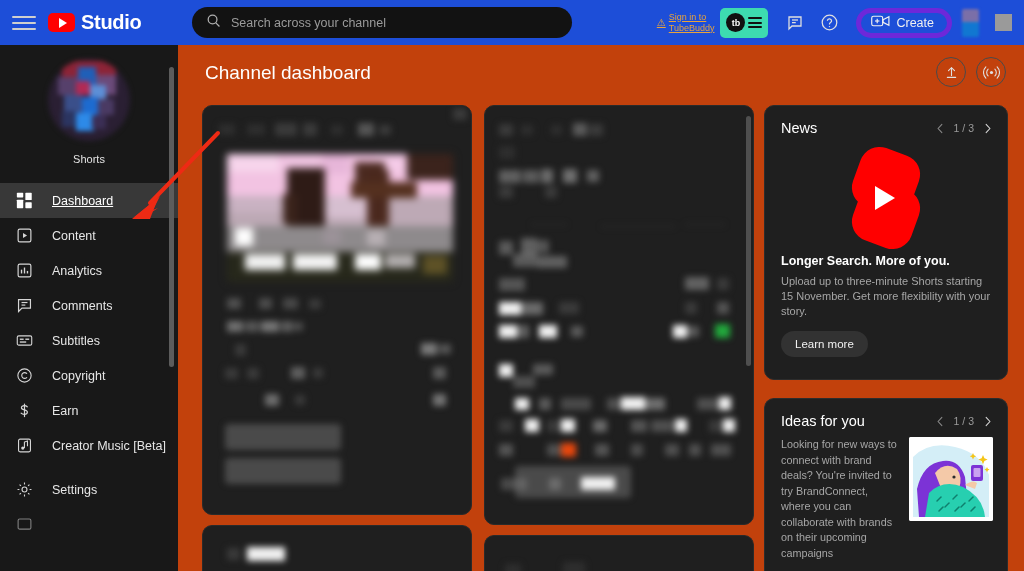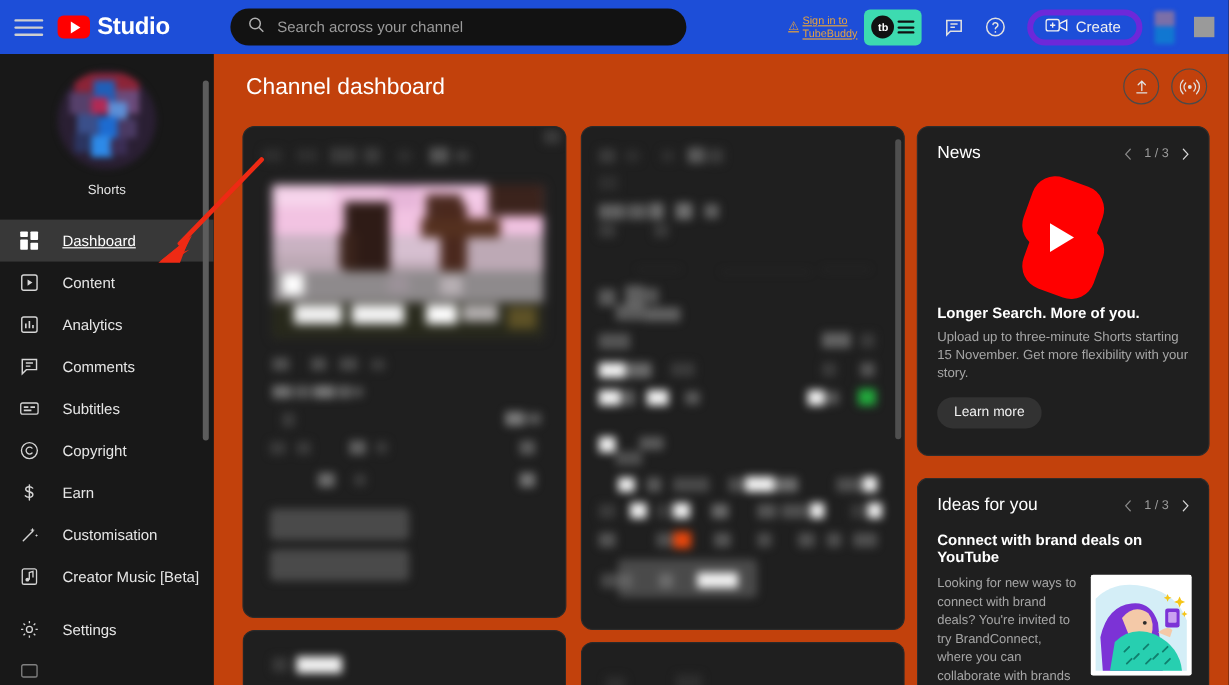--- a/index.html
+++ b/index.html
@@ -417,30 +417,20 @@
       <div class="nav-item">
         <span class="ic">
           <svg width="17" height="17" viewBox="0 0 20 20" fill="none" stroke="#d5d5d5" stroke-width="1.4" stroke-linecap="round">
             <path d="M13.2 5.6c-.9-1-2.1-1.3-3.4-1.3-2 0-3.4.9-3.4 2.4 0 3.4 7 1.6 7 5.2 0 1.7-1.6 2.7-3.7 2.7-1.5 0-2.8-.4-3.7-1.5"></path>
             <line x1="10" y1="2.4" x2="10" y2="17.2"></line>
           </svg>
         </span>
         <span class="lbl">Earn</span>
       </div>
 
-      <div class="nav-item">
-        <span class="ic">
-          <svg width="17" height="17" viewBox="0 0 20 20" fill="none" stroke="#d5d5d5" stroke-width="1.4" stroke-linecap="round">
-            <line x1="4" y1="16" x2="13.5" y2="6.5"></line>
-            <path d="M13 3.2l.7 1.7 1.7.7-1.7.7-.7 1.7-.7-1.7-1.7-.7 1.7-.7z" fill="#d5d5d5" stroke="none"></path>
-            <path d="M17 9.3l.45 1.1 1.1.45-1.1.45-.45 1.1-.45-1.1-1.1-.45 1.1-.45z" fill="#d5d5d5" stroke="none"></path>
-          </svg>
-        </span>
-        <span class="lbl">Customisation</span>
-      </div>
 
       <div class="nav-item">
         <span class="ic">
           <svg width="17" height="17" viewBox="0 0 20 20" fill="none" stroke="#d5d5d5" stroke-width="1.3">
             <rect x="3" y="2.5" width="14" height="15" rx="1.8"></rect>
             <circle cx="8" cy="13" r="1.9" fill="#d5d5d5" stroke="none"></circle>
             <path d="M9.9 13V6l3.6-1.2V11" stroke-width="1.3"></path>
           </svg>
         </span>
         <span class="lbl">Creator Music [Beta]</span>
@@ -699,21 +689,20 @@
           </span>
           <span>1 / 3</span>
           <span class="rp-arrow">
             <svg width="11" height="11" viewBox="0 0 16 16" fill="none" stroke="#d8d8d8" stroke-width="1.5" stroke-linecap="round">
                 <path d="M6 2 L11.5 8 L6 14"></path>
               </svg>
           </span>
         </div>
       </div>
 
-      <div class="idea-title">Connect with brand deals on YouTube</div>
       <div class="idea-row">
         <div class="idea-text">Looking for new ways to connect with brand deals? You're invited to try BrandConnect, where you can collaborate with brands on their upcoming campaigns</div>
         <div class="idea-img">
           <svg width="84" height="84" viewBox="0 0 84 84">
             <rect x="0" y="0" width="84" height="84" fill="#ffffff"></rect>
             <path d="M4 20 Q20 4 46 10 Q72 16 80 38 L80 80 L4 80 Z" fill="#d4eef7"></path>
             <path d="M8 52 Q14 26 34 24 Q50 22 56 40 L60 80 L10 80 Z" fill="#7c33d6"></path>
             <path d="M26 36 Q36 24 48 32 Q54 40 50 52 L34 56 Z" fill="#f4c9a8"></path>
             <circle cx="45" cy="40" r="1.6" fill="#2b2b2b"></circle>
             <path d="M20 56 Q34 42 54 50 Q74 60 76 80 L16 80 Z" fill="#27cfb0"></path>

